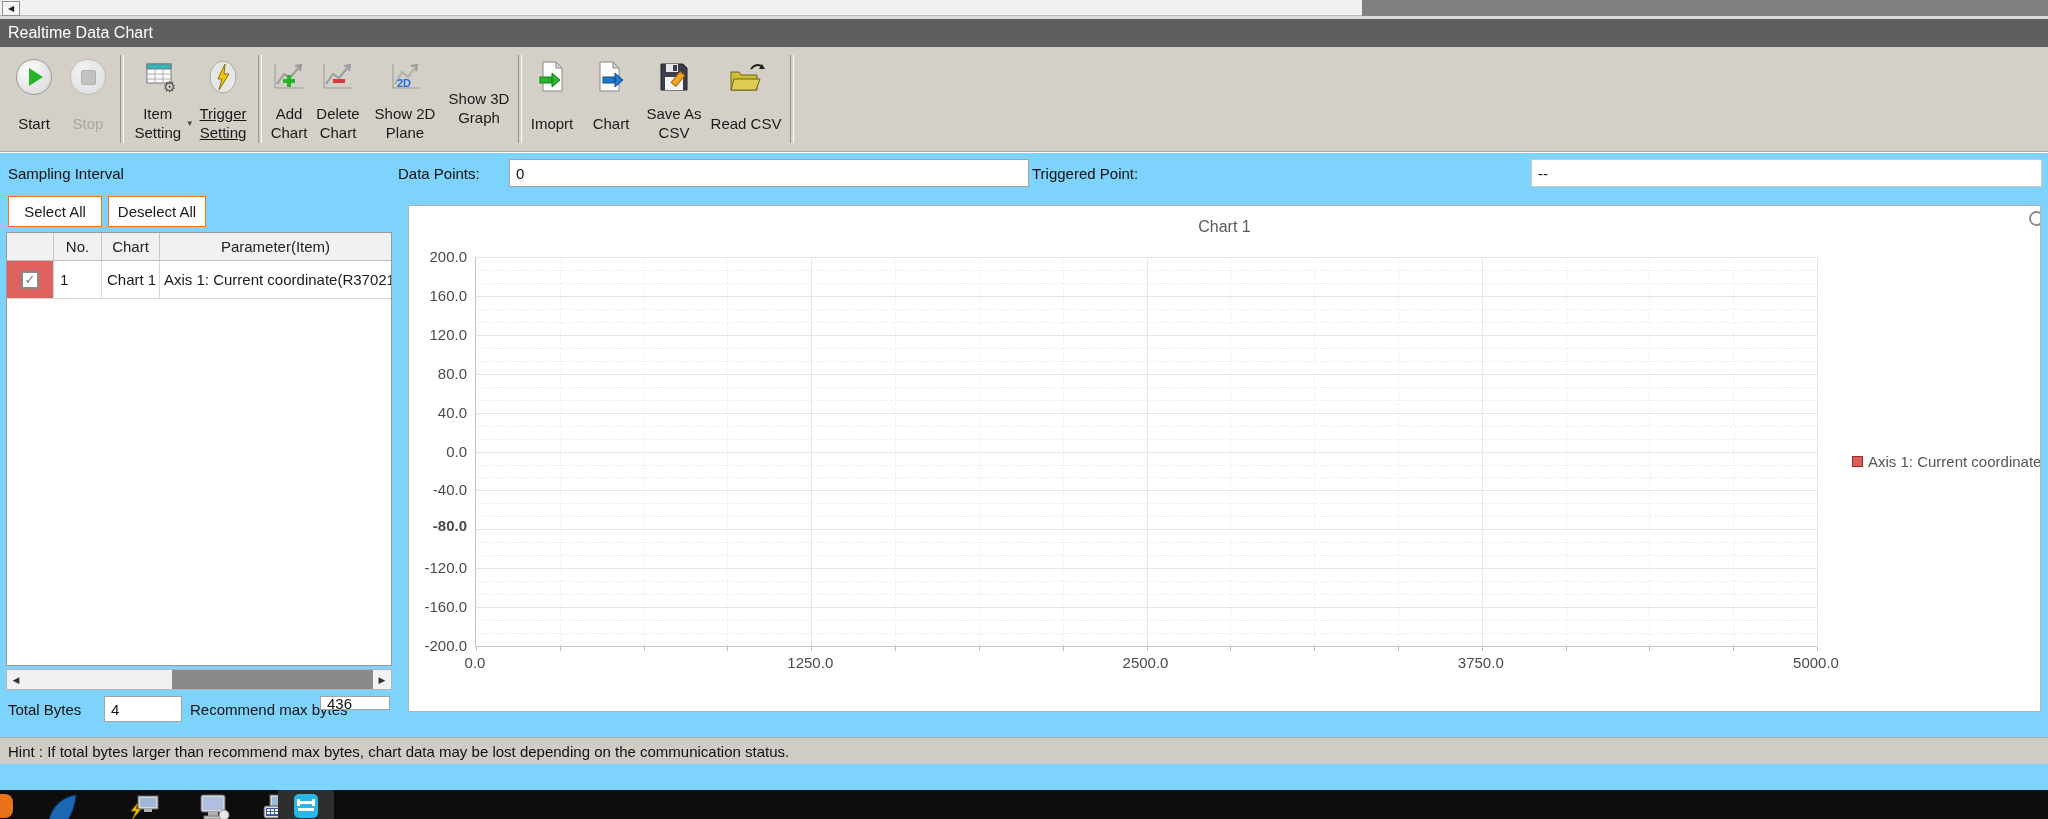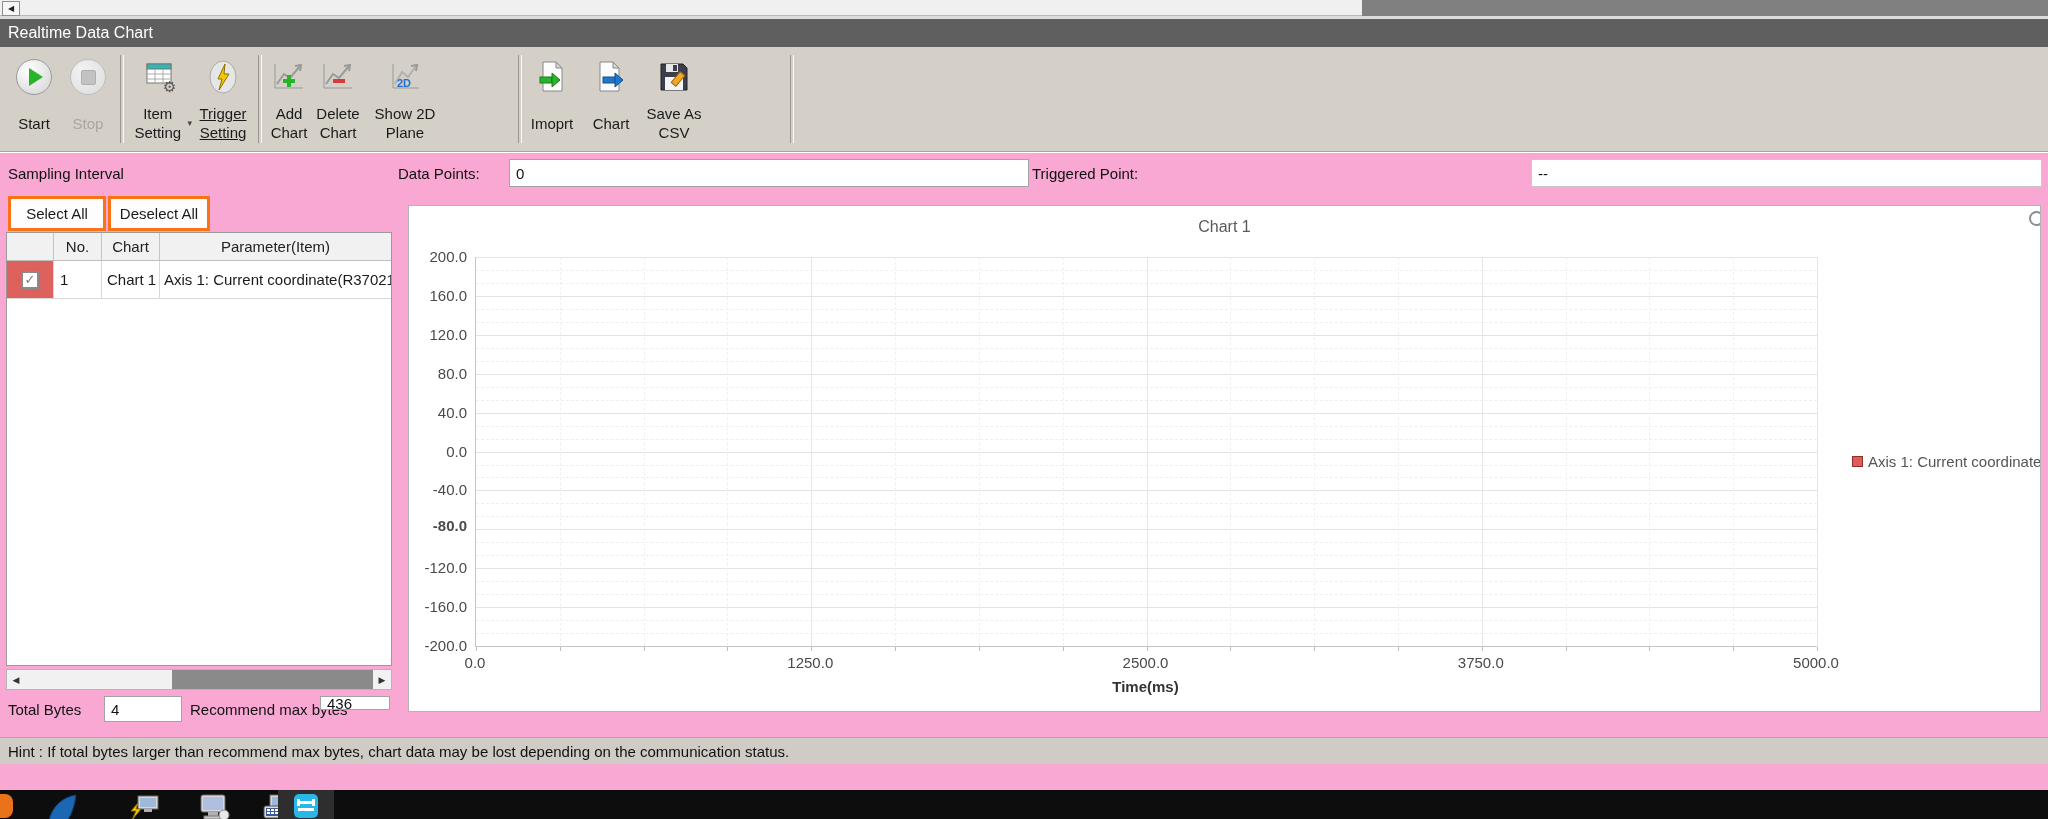--- a/index.html
+++ b/index.html
@@ -1,16 +1,16 @@
 <!DOCTYPE html>
 <html><head>
 <meta charset="utf-8">
 <style>
   html,body{margin:0;padding:0;background:#808080;}
-  #page{position:relative;width:2048px;height:819px;overflow:hidden;background:#f9a8d4;
+  #page{position:relative;width:2048px;height:819px;overflow:hidden;background:#7dd3fc;
         font-family:"Liberation Sans","DejaVu Sans",sans-serif;font-size:15px;color:#1a1a1a;}
   .abs{position:absolute;}
 
   
   #top-strip{left:0;top:0;width:2048px;height:19px;background:#808080;}
   #top-strip-white{left:0;top:0;width:1362px;height:15px;background:#f0f0f0;border-bottom:1px solid #b9b9b9;}
   #top-strip-line{left:0;top:16px;width:2048px;height:3px;background:#dcdcdc;}
   #strip-arrow{left:2px;top:1px;width:16px;height:13px;background:#f6f6f6;border:1px solid #8f8f8f;
     display:flex;align-items:center;justify-content:center;}
   #strip-arrow::before{content:"◀";font-size:8px;color:#222;}
@@ -39,21 +39,21 @@
   .field{position:absolute;background:#fff;border:1px solid #a3a3a3;display:flex;align-items:center;
     padding-left:6px;box-sizing:border-box;font-size:15px;color:#111;}
   .rowlabel{position:absolute;font-size:15px;color:#111;}
   #spin{position:absolute;right:1px;top:1px;width:17px;height:26px;}
   .spinbtn{position:absolute;left:0;width:16px;height:13px;background:#e9e9e9;border-left:1px solid #c9c9c9;
     display:flex;align-items:center;justify-content:center;}
   .spinbtn.up{top:0;} .spinbtn.down{top:13px;}
   .spinbtn.up::before{content:"▲";font-size:6px;color:#555;}
   .spinbtn.down::before{content:"▼";font-size:6px;color:#555;}
 
-  .pushbtn{position:absolute;top:196px;height:29px;background:#fdfdfd;border:3px solid #f97316;
+  .pushbtn{position:absolute;top:196px;height:29px;background:#fdfdfd;border:1px solid #f97316;
     display:flex;align-items:center;justify-content:center;font-size:15px;}
 
   
   #grid{left:6px;top:232px;width:386px;height:434px;background:#fff;border:1px solid #9a9a9a;box-sizing:border-box;overflow:hidden;}
   .g-hrow{display:flex;height:27px;background:#f1f1f1;border-bottom:1px solid #bdbdbd;}
   .g-hcell{border-right:1px solid #c5c5c5;display:flex;align-items:center;justify-content:center;font-size:15px;color:#222;box-sizing:border-box;}
   .g-row{display:flex;height:37px;border-bottom:1px solid #d8d8d8;}
   .g-cell{border-right:1px solid #d8d8d8;display:flex;align-items:center;box-sizing:border-box;overflow:hidden;white-space:nowrap;}
   .c0{width:47px;} .c1{width:48px;} .c2{width:58px;} .c3{flex:1;}
   .cell-check{background:#dd615c;justify-content:center;}
@@ -191,20 +191,23 @@
       <div class="ticon">
         <svg width="36" height="34" viewBox="0 0 36 34">
           <polyline points="6,4 6,28 32,28" fill="none" stroke="#999"></polyline>
           <polyline points="8,24 15,12 21,17 29,6" fill="none" stroke="#b0b0b0" stroke-width="2"></polyline>
           <polyline points="24,6 30,5 29,11" fill="none" stroke="#9a9a9a" stroke-width="2"></polyline>
           <text x="10" y="27" font-size="11" font-weight="bold" fill="#1a6fd4">2D</text>
         </svg>
       </div>
       <div class="tlabel">Show 2D Plane</div>
     </div>
+    <div class="tbtn" style="left:443px;width:72px;">
+      <div class="tlabel" style="margin-top:18px;">Show 3D Graph</div>
+    </div>
     <div class="tsep" style="left:518px;"></div>
 
     <div class="tbtn" style="left:524px;width:56px;">
       <div class="ticon">
         <svg width="32" height="36" viewBox="0 0 32 36">
           <path d="M7,3 L20,3 L26,9 L26,32 L7,32 Z" fill="#fdfdfd" stroke="#888"></path>
           <path d="M20,3 L20,9 L26,9 Z" fill="#d8d8d8" stroke="#888"></path>
           <rect x="4" y="18" width="12" height="6" fill="#28b428" stroke="#1d7a1d"></rect>
           <polygon points="16,14 16,28 24,21" fill="#28b428" stroke="#1d7a1d"></polygon>
         </svg>
@@ -226,20 +229,31 @@
       <div class="ticon">
         <svg width="34" height="34" viewBox="0 0 34 34">
           <path d="M4,4 L26,4 L30,8 L30,30 L4,30 Z" fill="#3d3d4d" stroke="#222"></path>
           <rect x="9" y="4" width="12" height="8" fill="#e8e8e8"></rect>
             <rect x="16" y="5" width="4" height="6" fill="#3d3d4d"></rect>
           <rect x="8" y="17" width="18" height="13" fill="#f4f4f4"></rect>
           <rect x="18" y="12" width="6" height="14" transform="rotate(40 21 19)" fill="#f5a623" stroke="#9a6a10"></rect>
         </svg>
       </div>
       <div class="tlabel">Save As CSV</div>
+    </div>
+    <div class="tbtn" style="left:710px;width:72px;">
+      <div class="ticon">
+        <svg width="38" height="34" viewBox="0 0 38 34">
+          <path d="M24,9 C28,4 33,4 35,7" fill="none" stroke="#222" stroke-width="2"></path>
+          <polygon points="35,4 38,9 32,9" fill="#222"></polygon>
+          <path d="M4,12 L12,12 L14,15 L30,15 L30,30 L4,30 Z" fill="#cdbd37" stroke="#6f651a"></path>
+          <path d="M7,19 L33,19 L29,30 L4,30 Z" fill="#ddce52" stroke="#6f651a"></path>
+        </svg>
+      </div>
+      <div class="tlabel">Read CSV</div>
     </div>
     <div class="tsep" style="left:790px;"></div>
   </div>
 
   <div class="rowlabel" style="left:8px;top:165px;">Sampling Interval</div>
   <div class="rowlabel" style="left:398px;top:165px;">Data Points:</div>
   <div class="field" style="left:509px;top:159px;width:520px;height:28px;">
     <span>0</span>
   </div>
   <div class="rowlabel" style="left:1032px;top:165px;">Triggered Point:</div>
@@ -362,21 +376,20 @@
         <div class="ytick" style="position:absolute;left:0;top:392.1px;">-160.0</div>
         <div class="ytick" style="position:absolute;left:0;top:431.0px;">-200.0</div>
       </div>
     <div id="xticks">
         <div class="xtick" style="position:absolute;left:26.0px;top:448px;">0.0</div>
         <div class="xtick" style="position:absolute;left:361.3px;top:448px;">1250.0</div>
         <div class="xtick" style="position:absolute;left:696.5px;top:448px;">2500.0</div>
         <div class="xtick" style="position:absolute;left:1031.8px;top:448px;">3750.0</div>
         <div class="xtick" style="position:absolute;left:1367.0px;top:448px;">5000.0</div>
       </div>
-    <div id="xaxis-label">Time(ms)</div>
     <div id="legend">
       <div id="legend-swatch" style="background: rgb(224, 92, 87);"></div>
       <div id="legend-label">Axis 1: Current coordinate</div>
     </div>
     <div id="panel-corner-icon"></div>
   </div>
 
   <div class="abs" id="hint-bar">
     <span>Hint : If total bytes larger than recommend max bytes, chart data may be lost depending on the communication status.</span>
   </div>

